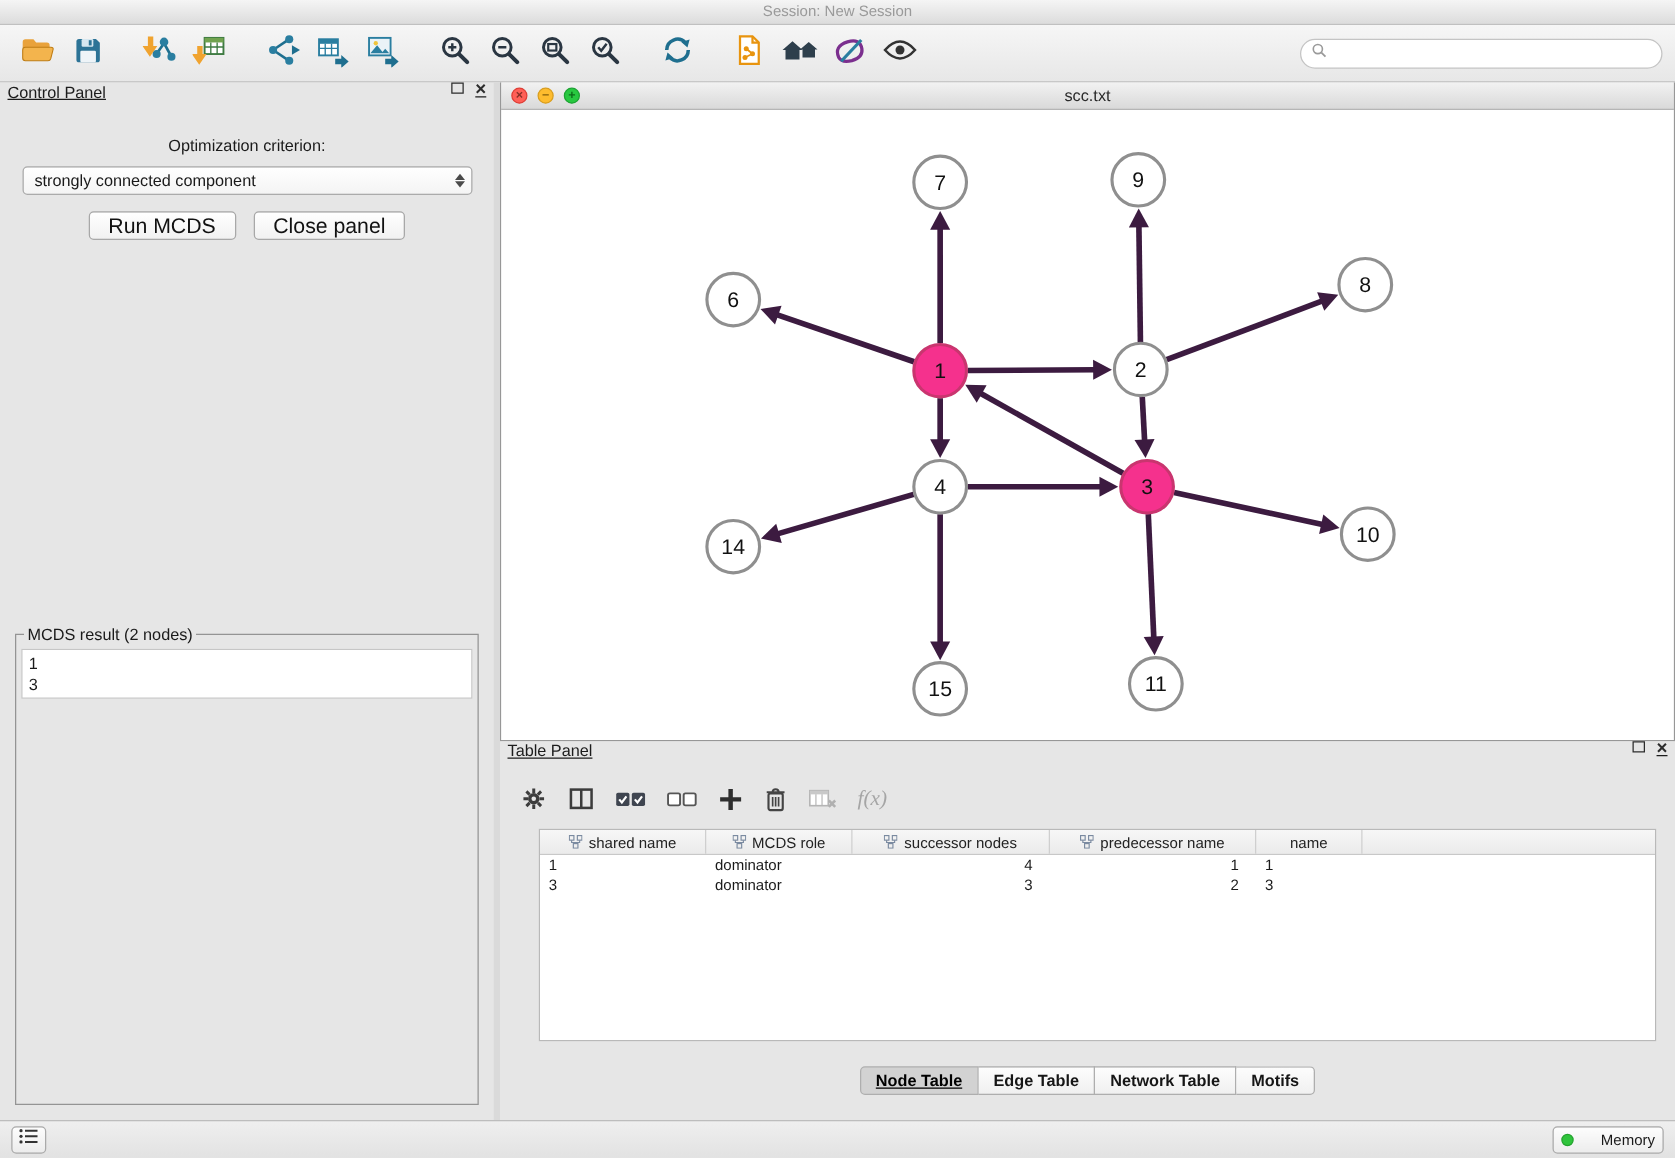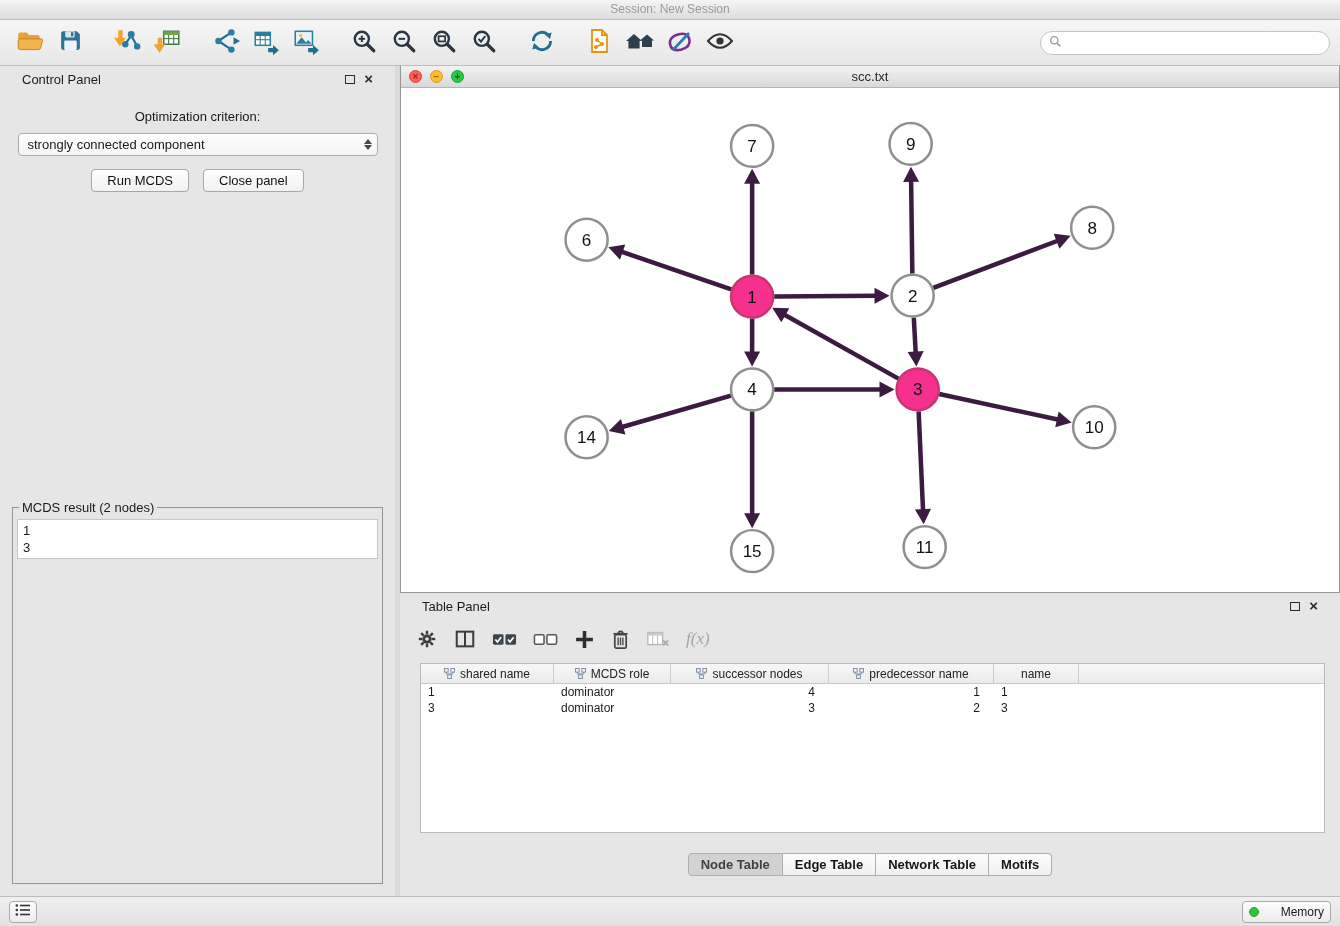--- a/index.html
+++ b/index.html
@@ -19,42 +19,42 @@
   .search-box { margin-left:auto; width:290px; height:24px; background:#fff; border:1px solid #c4c4c4;
     border-radius:12px; display:flex; align-items:center; padding:0 8px; gap:5px; }
   .search-box input { border:none; outline:none; flex:1; font-size:12px; font-family:"Liberation Sans",sans-serif; background:transparent; }
 
   
   .main { flex:1; display:flex; min-height:0; }
 
   
   .control-panel { width:400px; flex:0 0 400px; background:#e6e6e6; border-right:5px solid #dadada;
     display:flex; flex-direction:column; }
-  .panel-header { height:26px; flex:0 0 26px; display:flex; align-items:center; padding:0 22px; font-size:13px; color:#1c1c1c; }
+  .panel-header { height:26px; flex:0 0 26px; display:flex; padding:0 6px; font-size:13px; color:#1c1c1c;text-decoration:underline; }
   .panel-header .spacer { flex:1; }
   .float-btn { width:10px; height:9px; border:1.5px solid #2c2c2c; margin-right:9px; }
   .close-btn { font-size:15px; font-weight:bold; color:#2c2c2c; line-height:12px; }
 
   .cp-tabs { display:flex; justify-content:center; padding:2px 0 8px; }
   .cp-tab { font-size:13px; padding:3px 13px; background:linear-gradient(#fdfdfd,#f0f0f0); border:1px solid #aeaeae;
     border-left:none; color:#1a1a1a; }
   .cp-tab:first-child { border-left:1px solid #aeaeae; border-radius:4px 0 0 4px; }
   .cp-tab:last-child { border-radius:0 4px 4px 0; }
   .cp-tab.active { background:#d2d2d2; color:#a3a3a3; }
 
   .cp-body { flex:1; display:flex; flex-direction:column; min-height:0; padding-bottom:12px; }
   .opt-label { text-align:center; font-size:13px; margin-top:17px; }
   .criterion-select { margin:9px auto 0; width:360px; height:23px; background:linear-gradient(#ffffff,#f4f4f4);
     border:1px solid #ababab; border-radius:4px; display:flex; align-items:center; padding:0 5px 0 9px; font-size:13px; }
   .sel-arrows { margin-left:auto; display:flex; flex-direction:column; gap:1px; }
   .sel-arrows i { display:block; width:0; height:0; border-left:4px solid transparent; border-right:4px solid transparent; }
   .sel-arrows .up { border-bottom:5px solid #4a4a4a; }
   .sel-arrows .dn { border-top:5px solid #4a4a4a; }
   .btn-row { display:flex; justify-content:center; gap:14px; margin-top:13px; }
-  .cp-btn { height:23px; padding:0 15px; font-size:13px; font-family:"Liberation Sans",sans-serif;
+  .cp-btn { height:23px; padding:0 15px; font-size:17px; font-family:"Liberation Sans",sans-serif;
     background:linear-gradient(#ffffff,#f1f1f1); border:1px solid #a8a8a8; border-radius:4px; color:#111; }
   .result-group { margin:auto 12px 0; height:384px; border:1px solid #949494; padding:4px;
     display:flex; flex-direction:column;gap:10px; }
   .result-group legend { font-size:13px; padding:0 3px; margin-left:2px; }
   .result-text { flex:1; background:#fff; border:1px solid #c6c6c6; font-size:13px; line-height:17px;
     padding:2px 5px; white-space:pre-line; overflow:auto; }
 
   
   .right { flex:1; display:flex; flex-direction:column; min-width:0; background:#dadada; }
 
@@ -70,35 +70,35 @@
   .light.green { background:#28c840; border:1px solid #1da333; color:rgba(0,70,10,.7); }
   .net-title { position:absolute; left:0; right:0; text-align:center; font-size:13px; color:#2a2a2a; }
   .net-canvas { flex:1; background:#ffffff; position:relative; min-height:0; }
   .net-canvas svg { position:absolute; inset:0; width:100%; height:100%; }
 
   
   .table-panel { flex:1; display:flex; flex-direction:column; background:#e6e6e6; min-height:0; }
   .tp-toolbar { height:40px; flex:0 0 40px; display:flex; align-items:center; padding:0 16px; gap:16px; }
   .tp-icon { height:26px; display:flex; align-items:center; justify-content:center; }
   .fx { font-family:"Liberation Serif", serif; font-style:italic; font-size:17px; color:#a5a5a5; }
-  .table-wrap { margin:4px 15px 0 20px; background:#fff; border:1px solid #b9b9b9; display:flex; flex-direction:column; height:170px; }
+  .table-wrap { margin:4px 15px 0 31px; background:#fff; border:1px solid #b9b9b9; display:flex; flex-direction:column; height:170px; }
   .thead { display:flex; height:20px; flex:0 0 20px; background:linear-gradient(#f7f7f7,#ebebeb); border-bottom:1px solid #c8c8c8; }
   .th { display:flex; align-items:center; justify-content:center; gap:5px; font-size:12px; color:#222; border-right:1px solid #cfcfcf; }
   .th.fill { flex:1; border-right:none; }
   .c0 { width:133px; } .c1 { width:117px; } .c2 { width:158px; } .c3 { width:165px; } .c4 { width:85px; }
   .tbody { flex:1; overflow:hidden; }
   .trow { display:flex; height:16px; align-items:center; font-size:12px; }
   .td { padding:0 7px; white-space:nowrap; overflow:hidden; }
   .td.c2, .td.c3 { text-align:right; padding-right:14px; }
   .table-tabs { flex:1; display:flex; justify-content:center; align-items:center; }
   .t-tab { font-size:13px; font-weight:bold; padding:3px 12px; background:linear-gradient(#fdfdfd,#f0f0f0);
     border:1px solid #aeaeae; border-left:none; color:#161616; }
   .t-tab:first-child { border-left:1px solid #aeaeae; border-radius:4px 0 0 4px; }
   .t-tab:last-child { border-radius:0 4px 4px 0; }
-  .t-tab.active { background:#d2d2d2; color:#404040; }
+  .t-tab.active { background:#d2d2d2; color:#000000;text-decoration:underline; }
 
   
   .statusbar { height:30px; flex:0 0 30px; border-top:1px solid #bdbdbd; background:linear-gradient(#efefef,#e2e2e2);
     display:flex; align-items:center; padding:0 9px; }
   .sb-list-btn { width:28px; height:22px; border:1px solid #aaaaaa; border-radius:4px; background:linear-gradient(#fdfdfd,#ececec);
     display:flex; align-items:center; justify-content:center; }
   .memory-btn { margin-left:auto; height:22px; border:1px solid #aaaaaa; border-radius:4px;
     background:linear-gradient(#fdfdfd,#ececec); display:flex; align-items:center; gap:22px; padding:0 6px; font-size:12px; }
   .mem-dot { width:10px; height:10px; border-radius:50%; background:#2fc43c; border:1px solid #23a32e; }
 </style>

